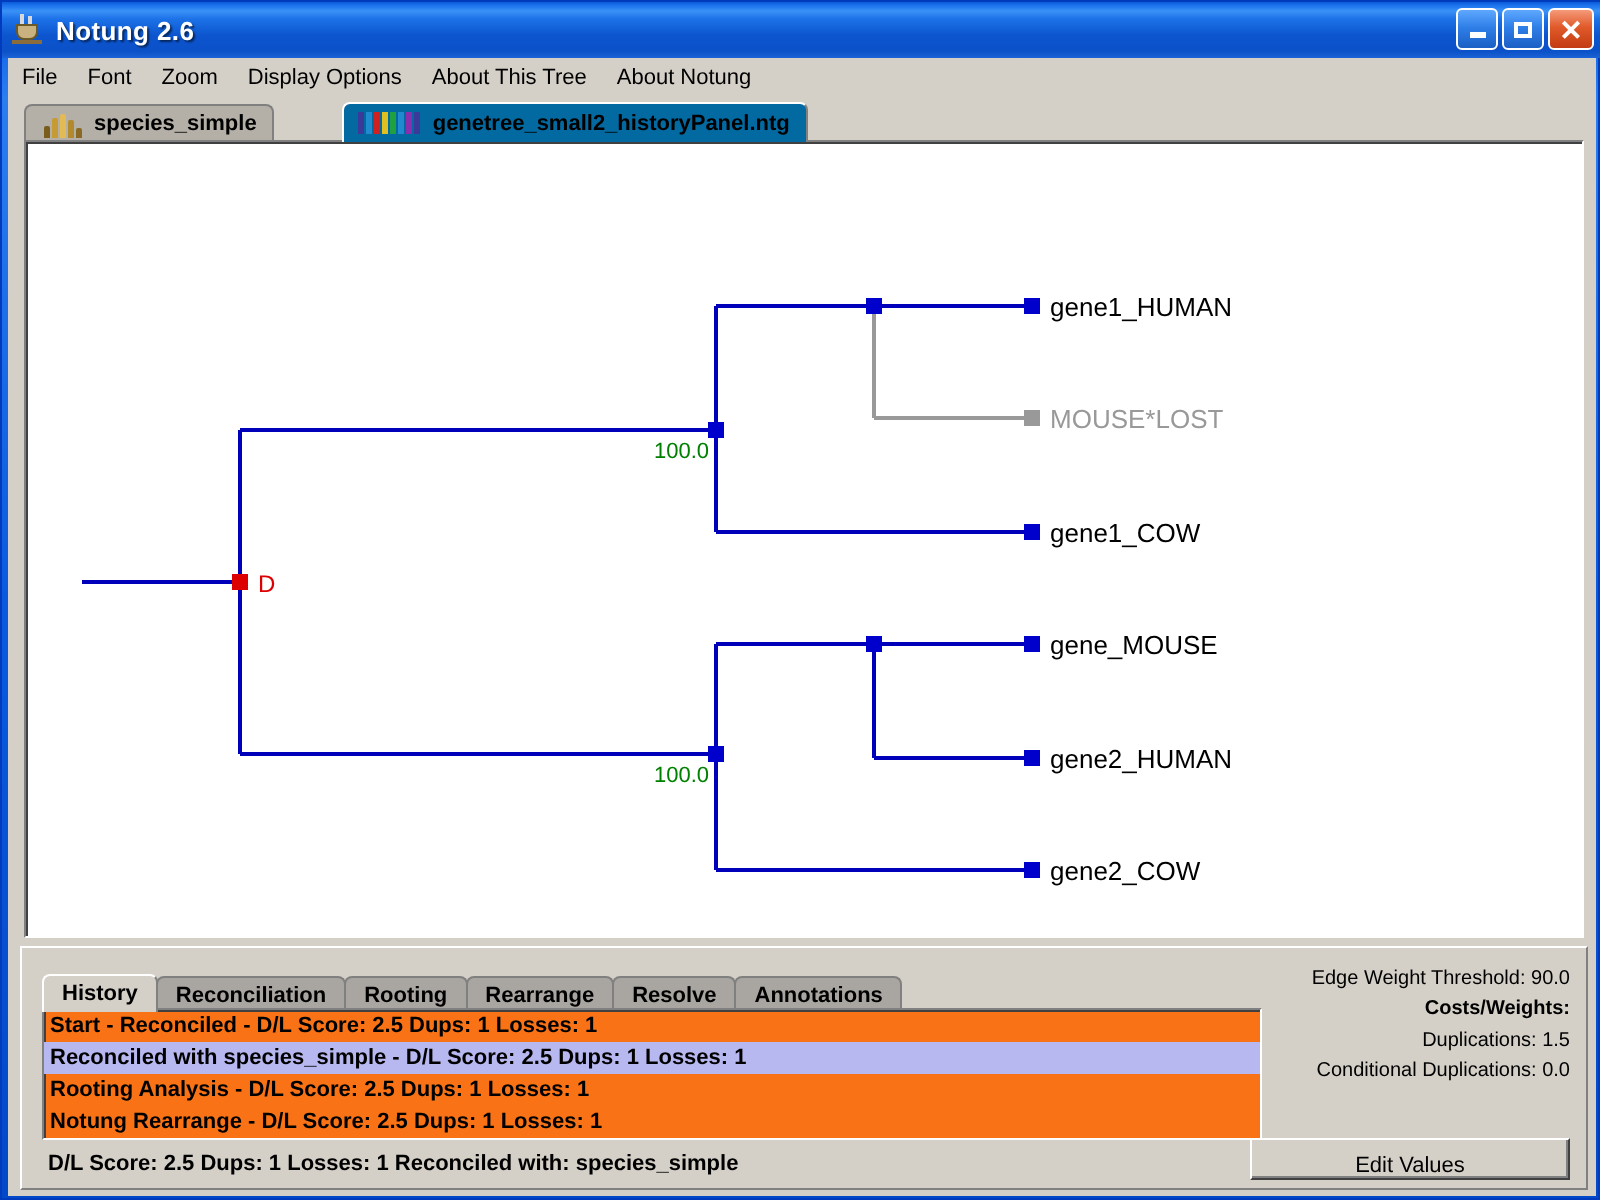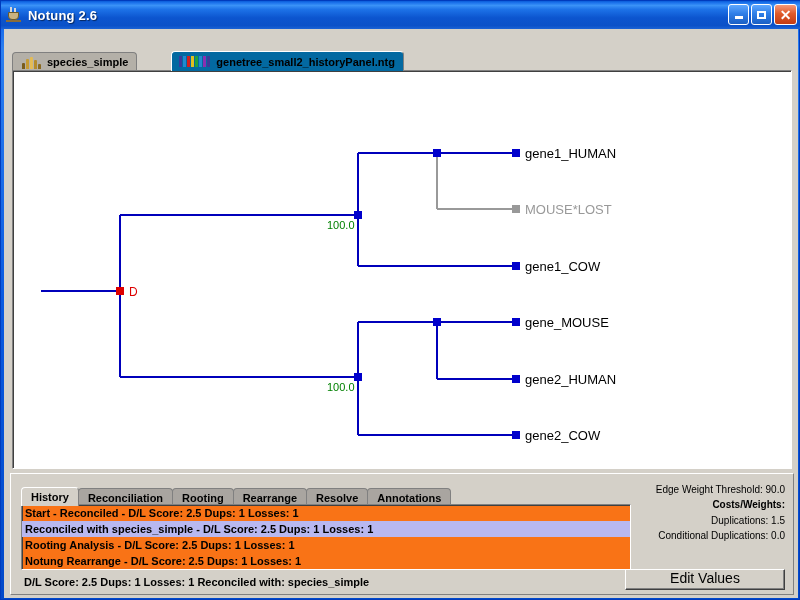--- a/index.html
+++ b/index.html
@@ -224,22 +224,22 @@
   }
   .costs .line { line-height: 15px; white-space: nowrap; }
   .costs .hdr { font-weight: bold; line-height: 16px; }
   .editbtn {
     position: absolute; right: 8px; top: 95px;
     width: 160px; height: 21px;
     background: #d4d0c8;
     border: 1px solid #ffffff;
     border-right-color: #404040; border-bottom-color: #404040;
     box-shadow: inset -1px -1px 0 #808080;
-    font-size: 14px; color: #000;
-    display: flex; align-items: flex-start; justify-content: center;
+    font-size: 11px; color: #000;
+    display: flex; align-items: flex-end; justify-content: center;
     cursor: default;
   }
 </style>
 </head>
 <body>
 
 <div class="window">
 
   <div class="titlebar">
     <div class="tb-icon">
@@ -257,20 +257,28 @@
           <div class="max-g"></div>
         </div>
       <div class="tb-btn close">
           <div class="close-g">✕</div>
         </div>
     </div>
   </div>
 
   <div class="client">
 
+    <div class="menubar">
+      <div class="menu-item">File</div>
+      <div class="menu-item">Font</div>
+      <div class="menu-item">Zoom</div>
+      <div class="menu-item">Display Options</div>
+      <div class="menu-item">About This Tree</div>
+      <div class="menu-item">About Notung</div>
+    </div>
 
     <div class="tabstrip">
       <div class="ttab inactive">
         <span class="icon-species">
           <i></i>
             <i></i>
             <i></i>
             <i></i>
             <i></i>
         </span>

